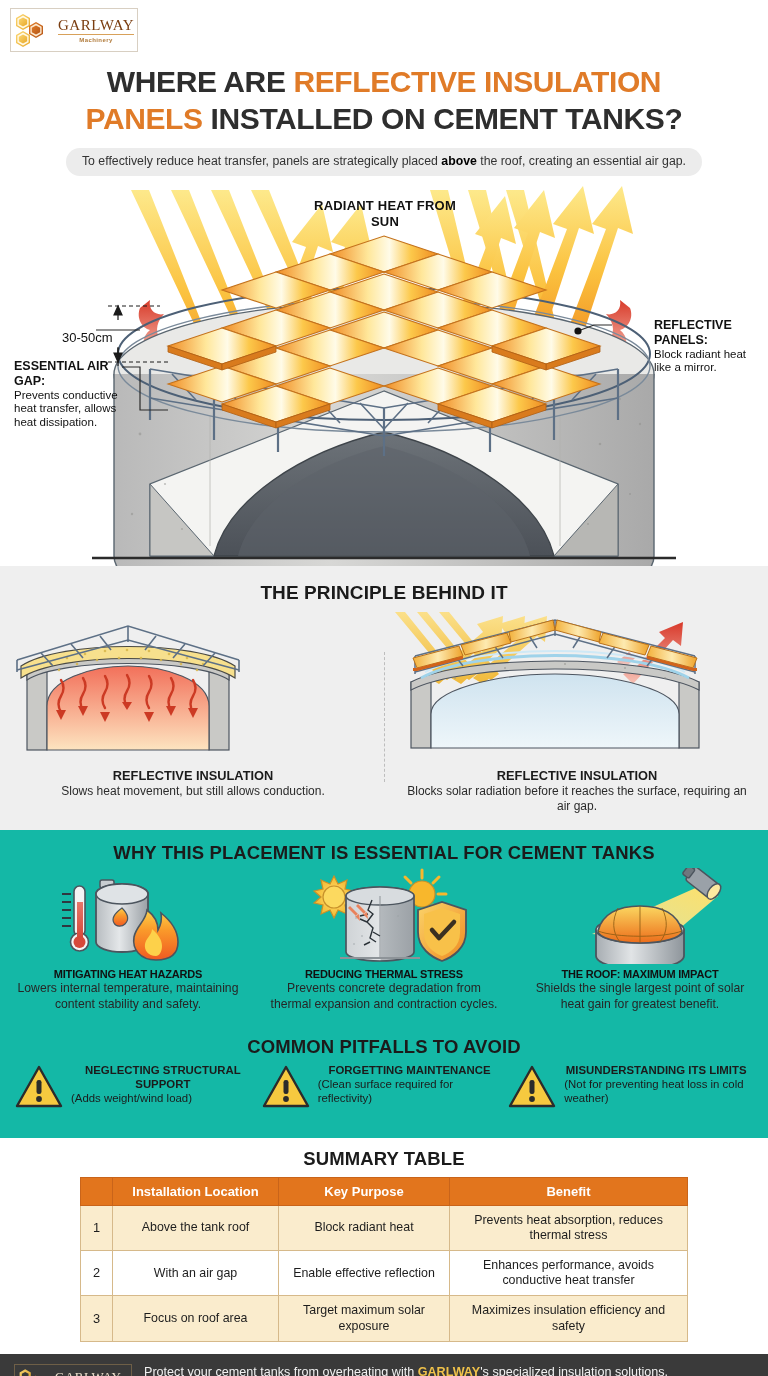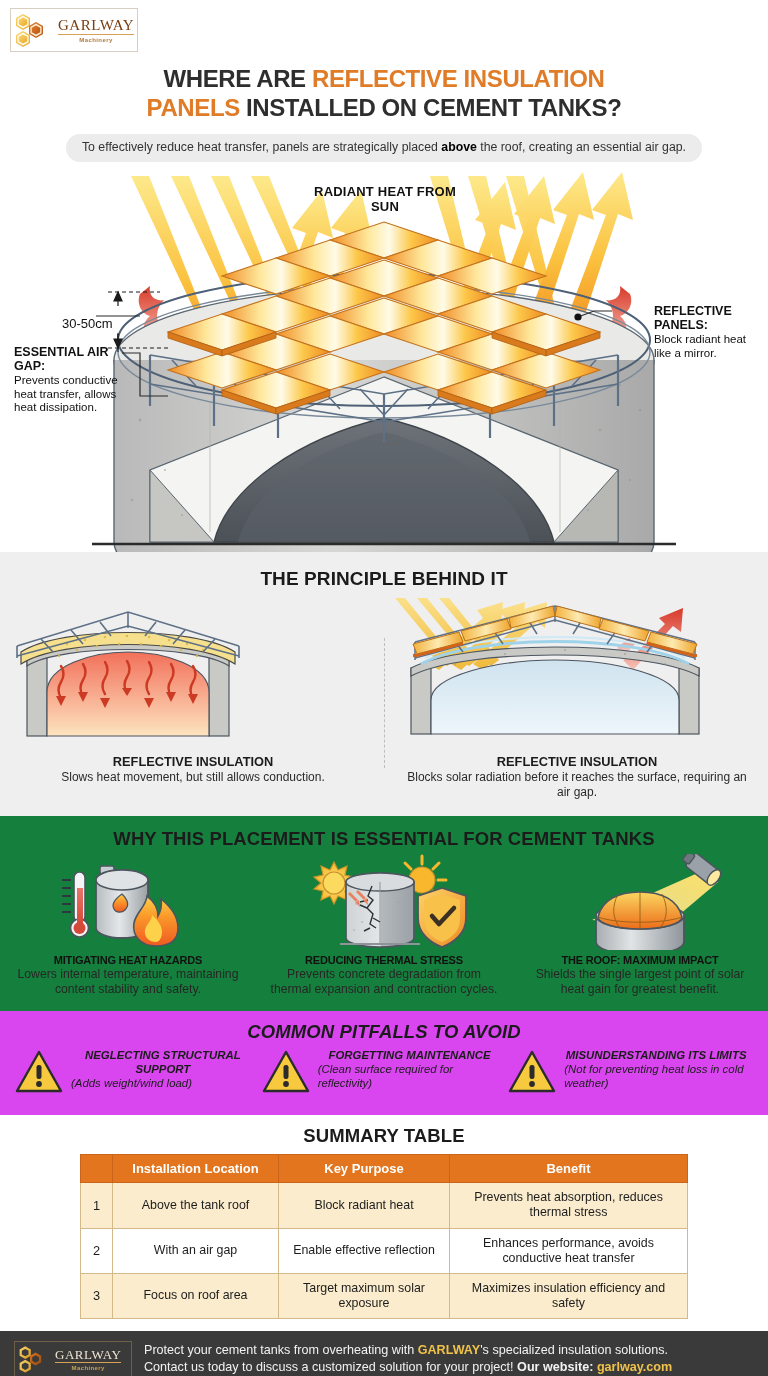--- a/index.html
+++ b/index.html
@@ -30,21 +30,21 @@
   }
   .logo-sub {
     font-size: 6px; color: #b07a3a; letter-spacing: .4px;
     text-align: center; margin-top: 2px; font-weight: 700;
   }
   .logo-underline { height:1px; background:#d8a15a; margin-top:1px; }
 
   
   .title {
     text-align: center; margin-top: 6px;
-    font-size: 24px; font-weight: 800; color: #2e2e2e;
+    font-size: 30px; font-weight: 800; color: #2e2e2e;
     letter-spacing: -0.4px; line-height: 1.22;
     padding: 0 24px;
   }
   .title .hl { color: #e07b28; }
 
   .subtitle-wrap { display:flex; justify-content:center; margin-top: 11px; }
   .subtitle {
     background: #ececec; border-radius: 16px;
     padding: 6px 16px; font-size: 12.3px; color: #333;
     max-width: 722px; text-align: center; line-height: 1.3;
@@ -77,30 +77,30 @@
   .two-col > div { width: 50%; position: relative; }
   .divider-v {
     position:absolute; left:50%; top:42px; height: 130px;
     border-left: 1px dashed #bdbdbd;
   }
   .col-cap { text-align:center; padding: 0 14px; margin-top: 4px; }
   .col-cap .h { font-weight: 800; font-size: 12.8px; color:#1b1b1b; }
   .col-cap .p { font-size: 12px; color:#2b2b2b; line-height:1.25; margin-top:1px; }
 
   
-  .why { background:#15803d; padding: 12px 0 14px; }
+  .why { background:#14b8a6; padding: 12px 0 14px; }
   .why .sec-title { font-size: 18.5px; margin-bottom: 4px; }
   .why-cols { display:flex; }
   .why-col { width: 33.333%; text-align:center; padding: 0 12px; }
   .why-art { height: 96px; display:flex; align-items:flex-end; justify-content:center; }
   .why-h { font-weight: 800; font-size: 11px; color:#111; margin-top: 4px; letter-spacing:-.2px; }
   .why-p { font-size: 12.2px; color:#262626; line-height:1.26; margin-top: 1px; }
 
   
-  .pitfalls { background:#d946ef; padding: 10px 0 20px; font-style: italic; }
+  .pitfalls { background:#14b8a6; padding: 10px 0 28px; }
   .pitfalls .sec-title { font-size: 18.5px; margin-bottom: 6px; }
   .pit-cols { display:flex; padding: 0 14px; }
   .pit-col { width: 33.333%; display:flex; gap: 7px; padding-right: 6px; }
   .pit-txt { font-size: 11.4px; color:#1b1b1b; line-height:1.22; }
   .pit-txt .h { font-weight: 800; display:block;text-align:center; }
 
   
   .summary { background:#fff; padding: 10px 0 12px; }
   .summary .sec-title { font-size: 18.5px; margin-bottom: 7px; }
   table.sum {

